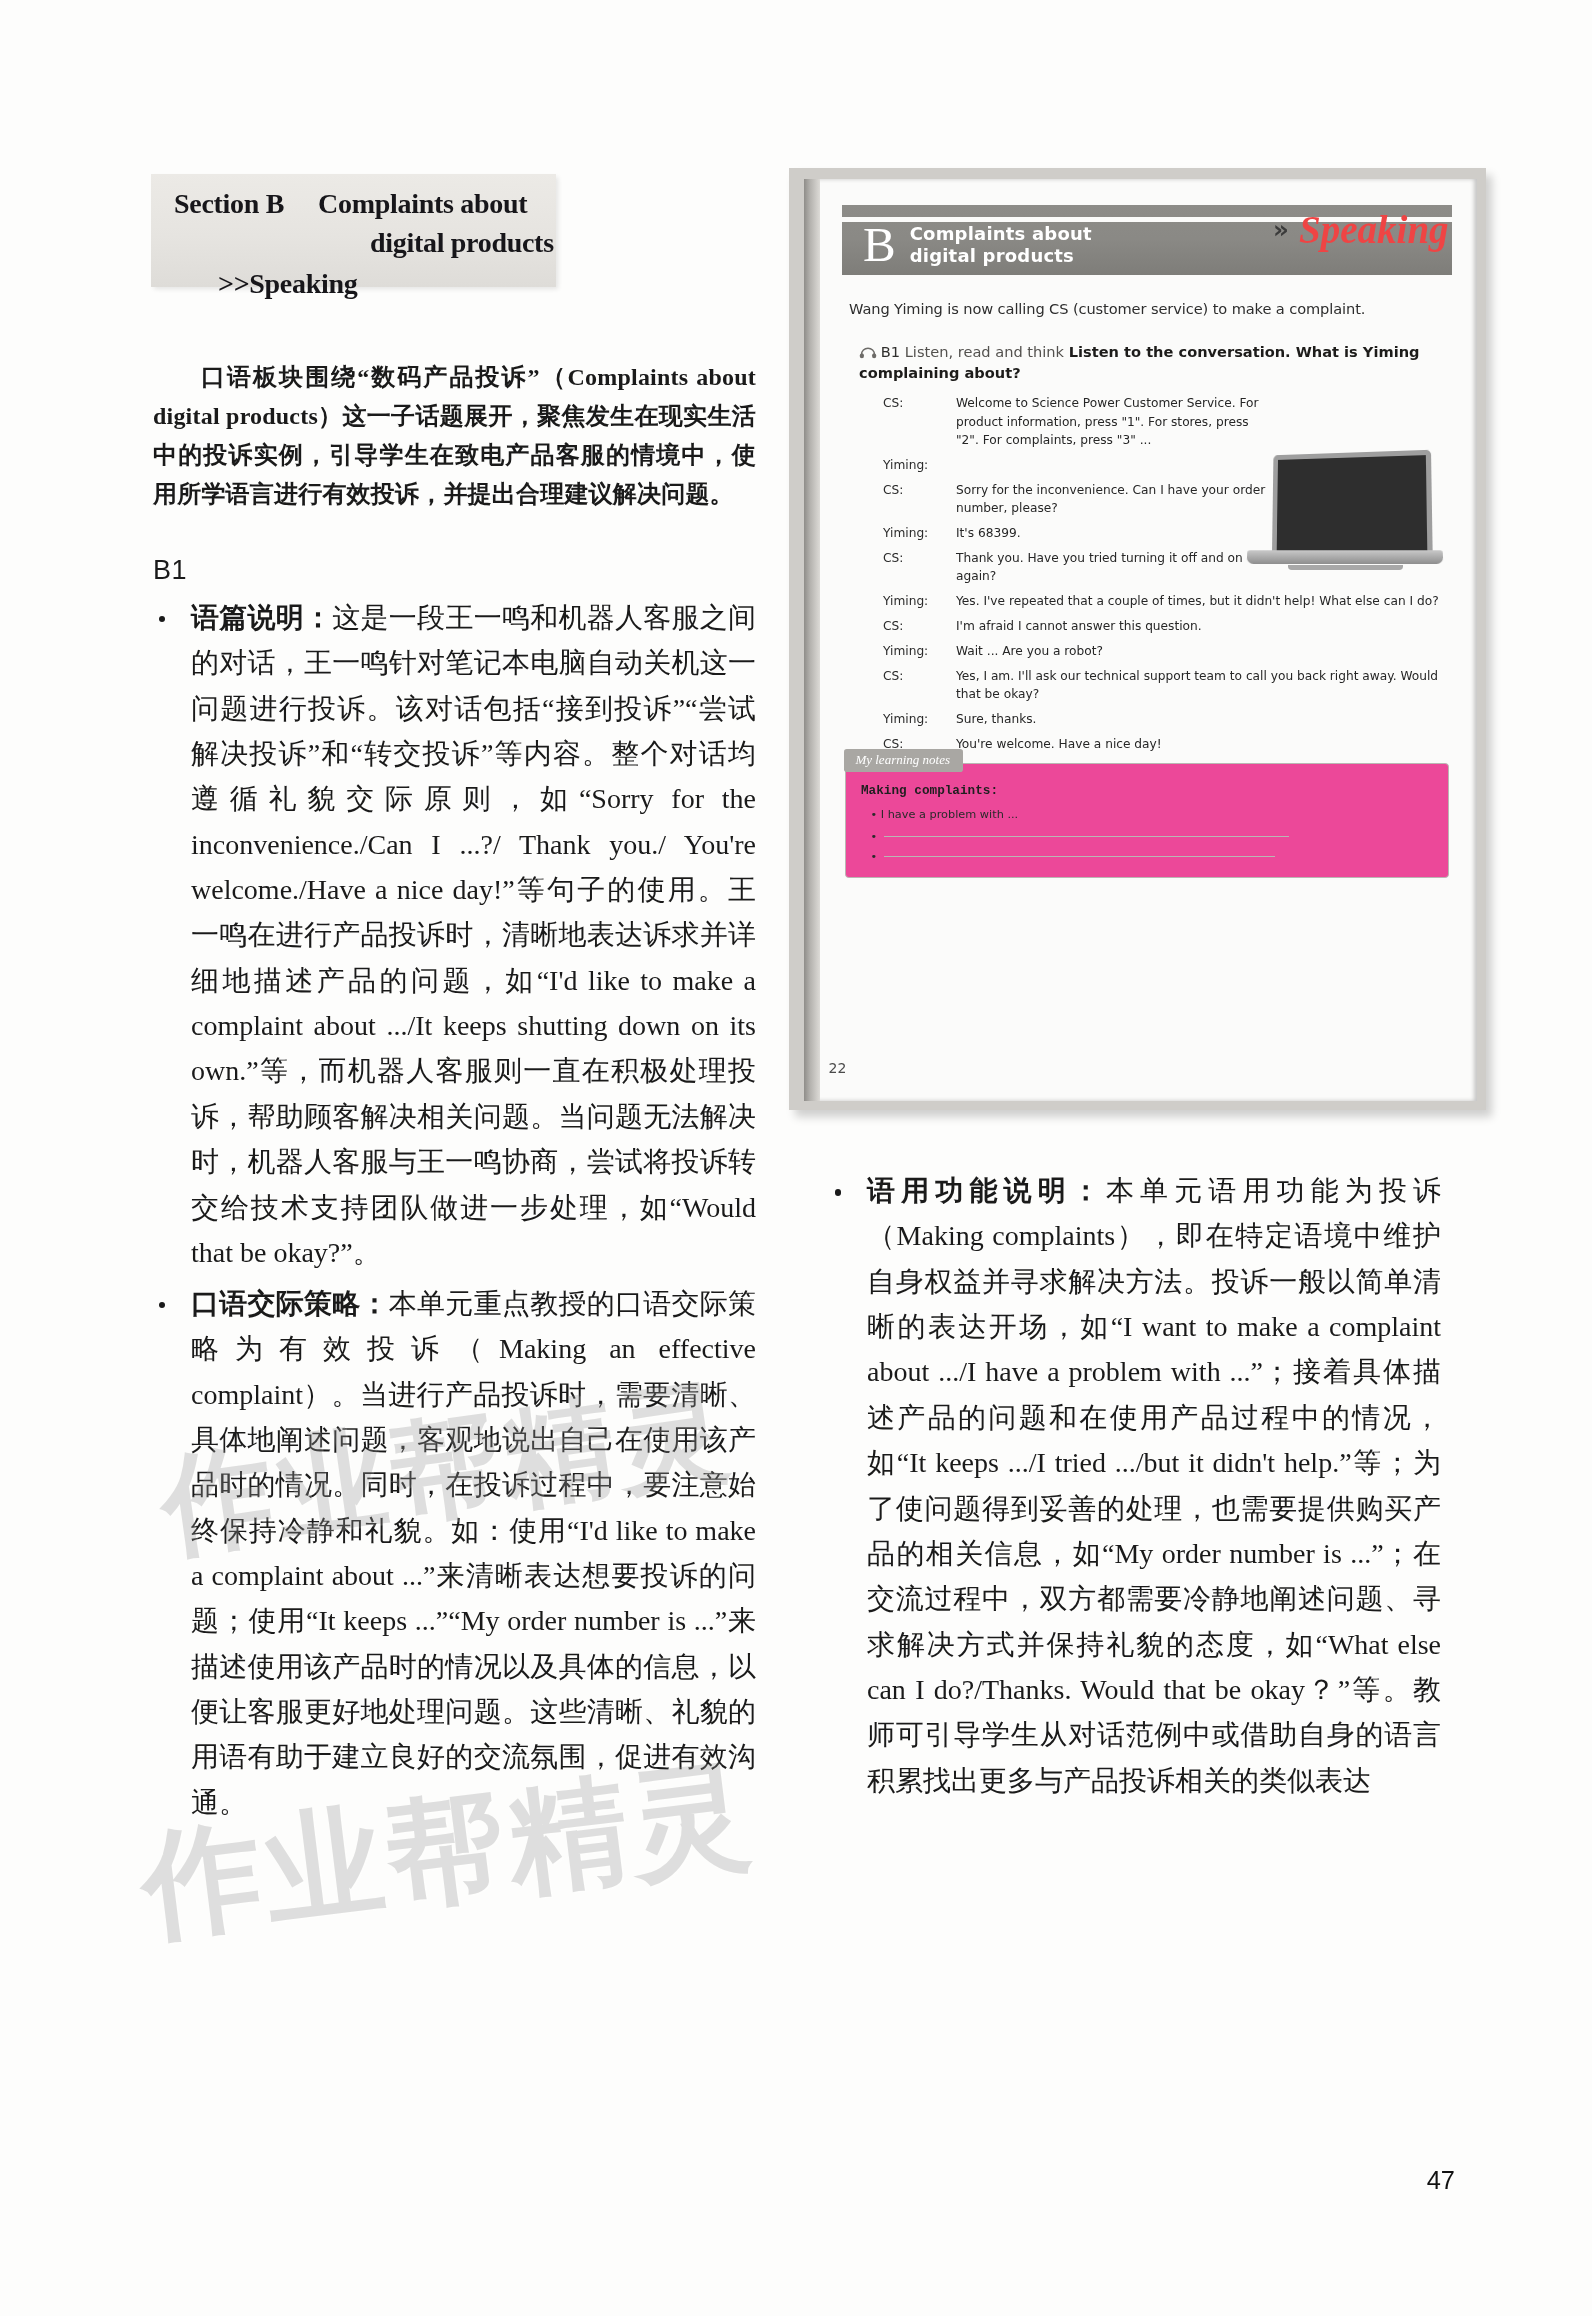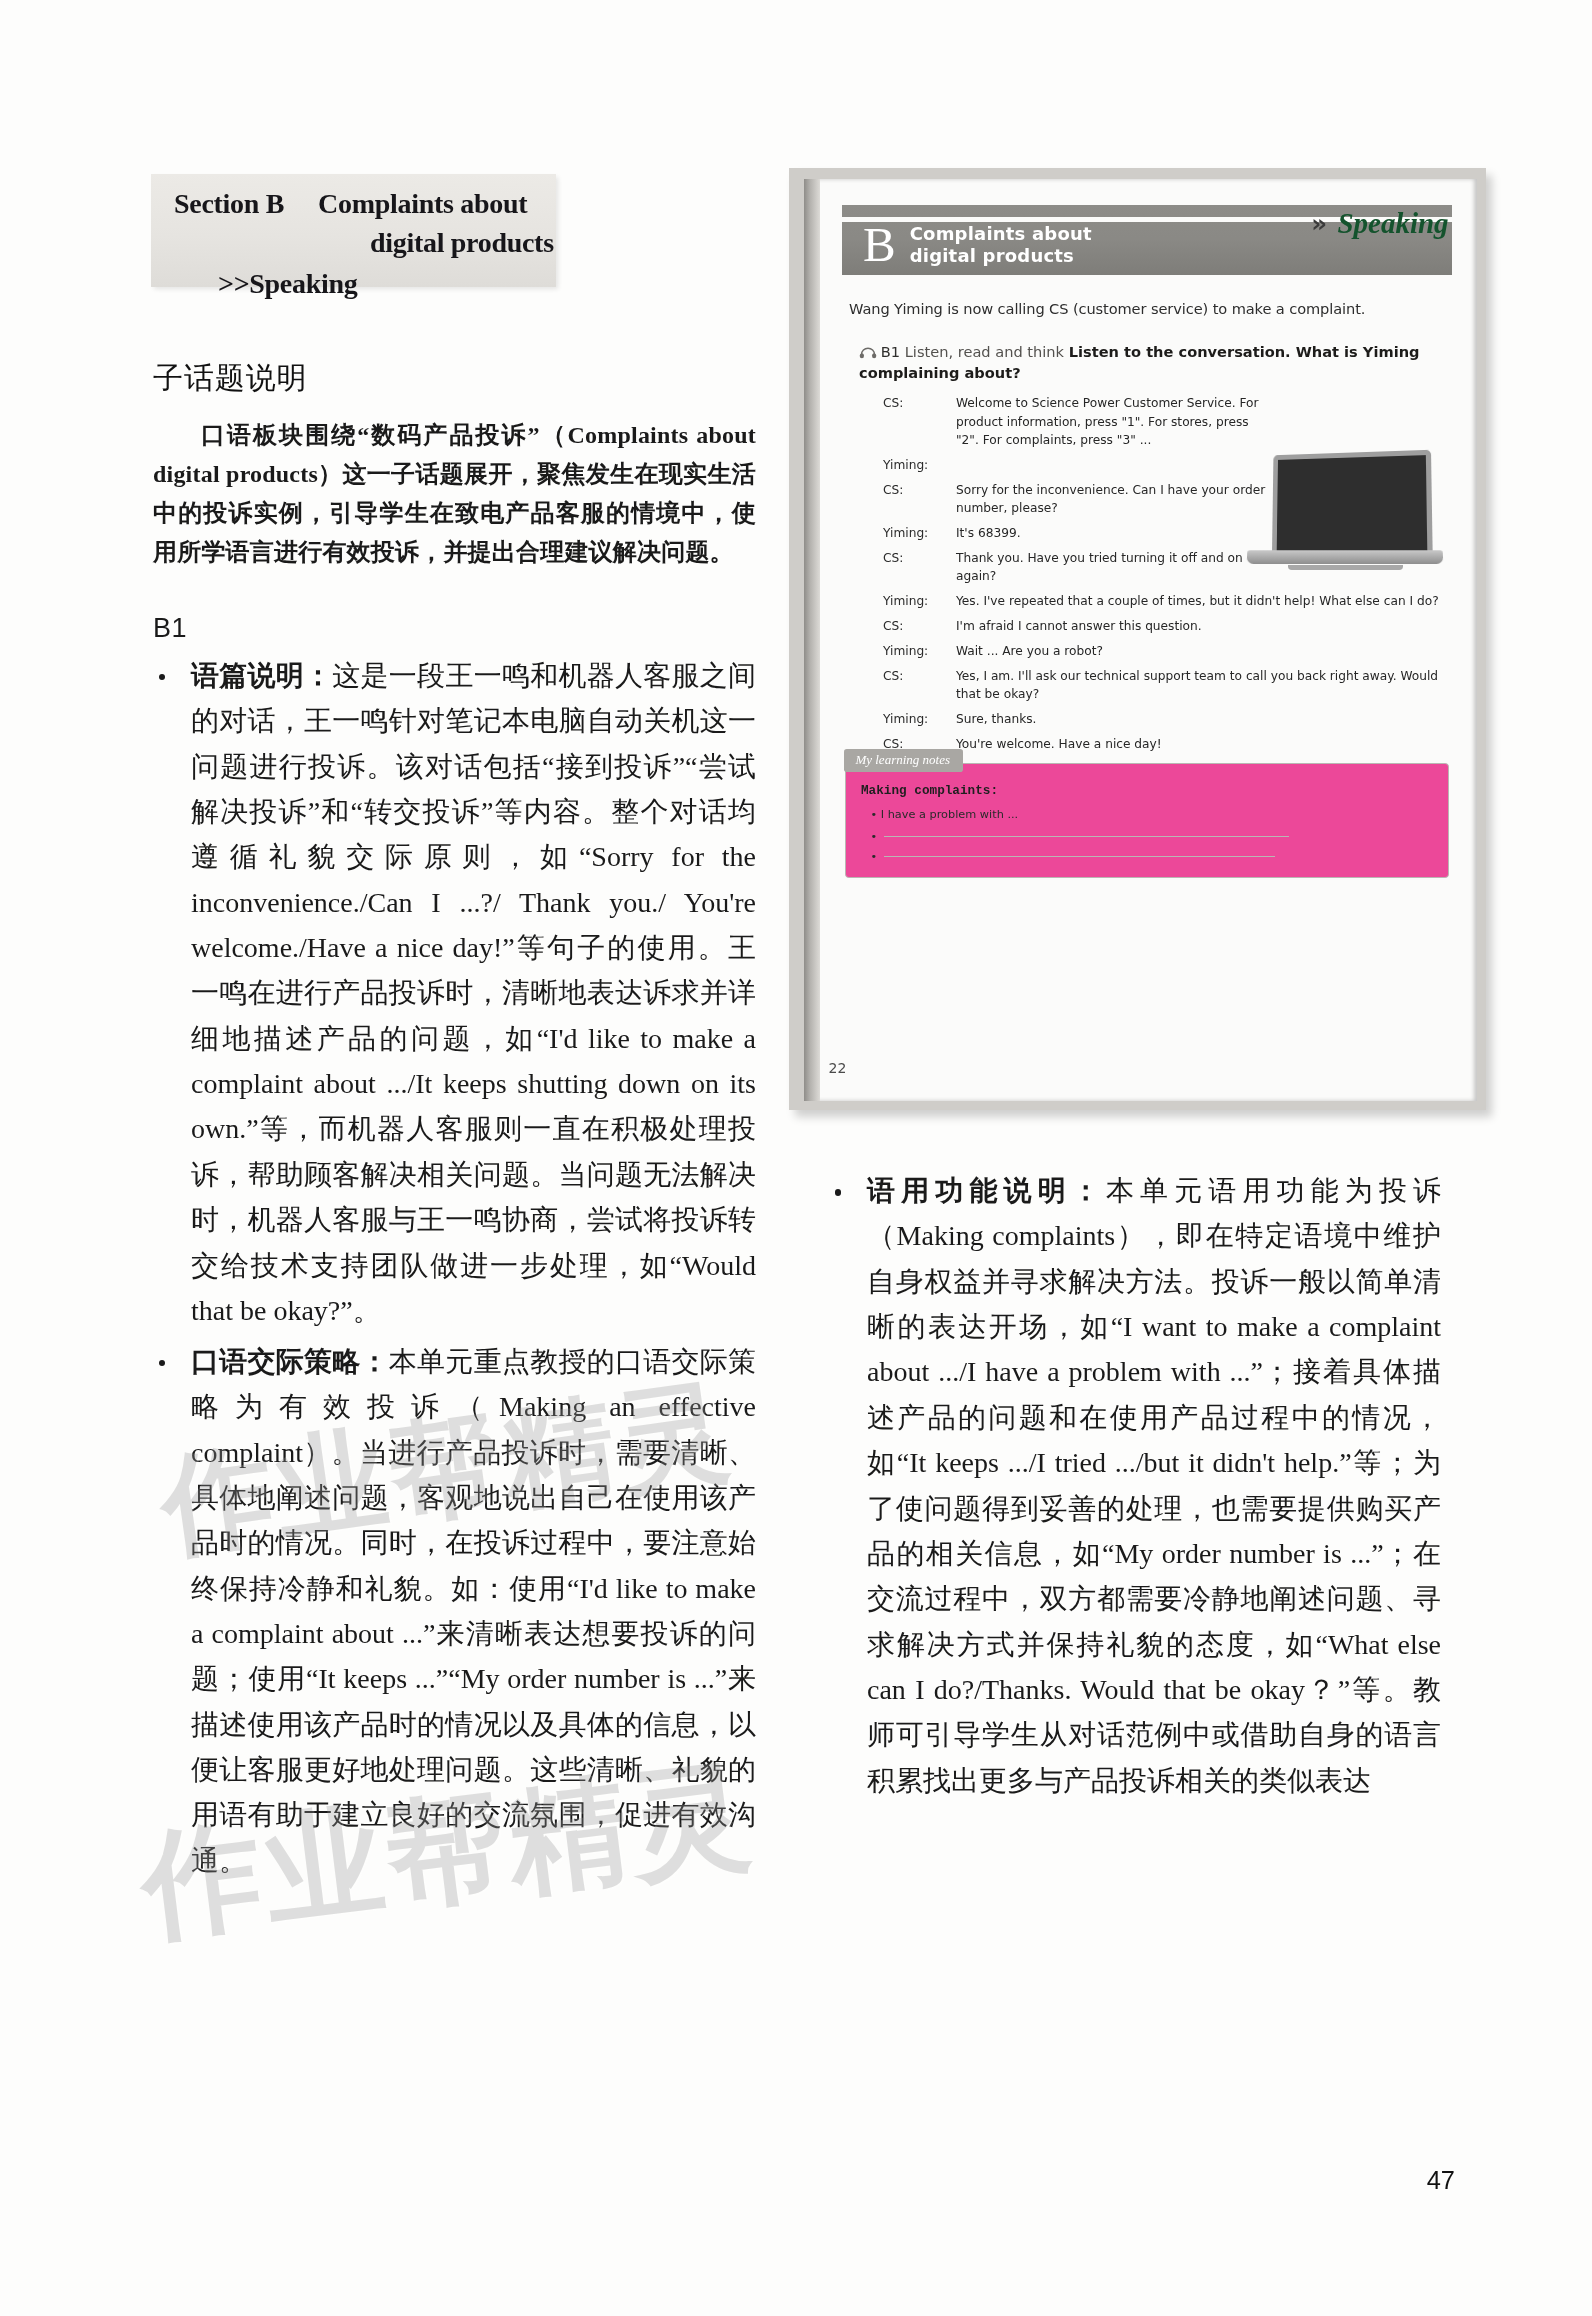--- a/index.html
+++ b/index.html
@@ -247,22 +247,22 @@
     font-weight: 700;
     font-size: 24.5px;
     color: #3b3b3b;
     letter-spacing: -4.7px;
     margin-right: 15px;
   }
   .tb-speaking {
     font-family: "Liberation Serif","DejaVu Serif",serif;
     font-weight: 700;
     font-style: italic;
-    font-size: 29px;
-    color: #14532d;
+    font-size: 39px;
+    color: #ef4444;
   }
 
   .tb-lead {
     position: absolute;
     left: 45px;
     top: 121px;
     right: 38px;
     font-family: "DejaVu Sans", sans-serif;
     font-size: 14.6px;
     color: #2d2d2d;
@@ -414,21 +414,20 @@
   <div class="header-band"></div>
   <div class="section-head">
     <span class="row1">
       <span class="sb">Section B</span><span>Complaints about</span>
     </span>
     <span class="row2">digital products</span>
     <span class="row3">&gt;&gt;Speaking</span>
   </div>
 
   <div class="col-left">
-    <h2 class="sub">子话题说明</h2>
     <p class="para indent">口语板块围绕“数码产品投诉”（Complaints about digital products）这一子话题展开，聚焦发生在现实生活中的投诉实例，引导学生在致电产品客服的情境中，使用所学语言进行有效投诉，并提出合理建议解决问题。</p>
 
     <div class="b1-label">B1</div>
 
     <ul class="bullets">
       <li>
         <span class="lead">语篇说明：</span><span>这是一段王一鸣和机器人客服之间的对话，王一鸣针对笔记本电脑自动关机这一问题进行投诉。该对话包括“接到投诉”“尝试解决投诉”和“转交投诉”等内容。整个对话均遵循礼貌交际原则，如“Sorry for the inconvenience./Can I ...?/ Thank you./ You're welcome./Have a nice day!”等句子的使用。王一鸣在进行产品投诉时，清晰地表达诉求并详细地描述产品的问题，如“I'd like to make a complaint about .../It keeps shutting down on its own.”等，而机器人客服则一直在积极处理投诉，帮助顾客解决相关问题。当问题无法解决时，机器人客服与王一鸣协商，尝试将投诉转交给技术支持团队做进一步处理，如“Would that be okay?”。</span>
       </li>
       <li>
         <span class="lead">口语交际策略：</span><span>本单元重点教授的口语交际策略为有效投诉（Making an effective complaint）。当进行产品投诉时，需要清晰、具体地阐述问题，客观地说出自己在使用该产品时的情况。同时，在投诉过程中，要注意始终保持冷静和礼貌。如：使用“I'd like to make a complaint about ...”来清晰表达想要投诉的问题；使用“It keeps ...”“My order number is ...”来描述使用该产品时的情况以及具体的信息，以便让客服更好地处理问题。这些清晰、礼貌的用语有助于建立良好的交流氛围，促进有效沟通。</span>

